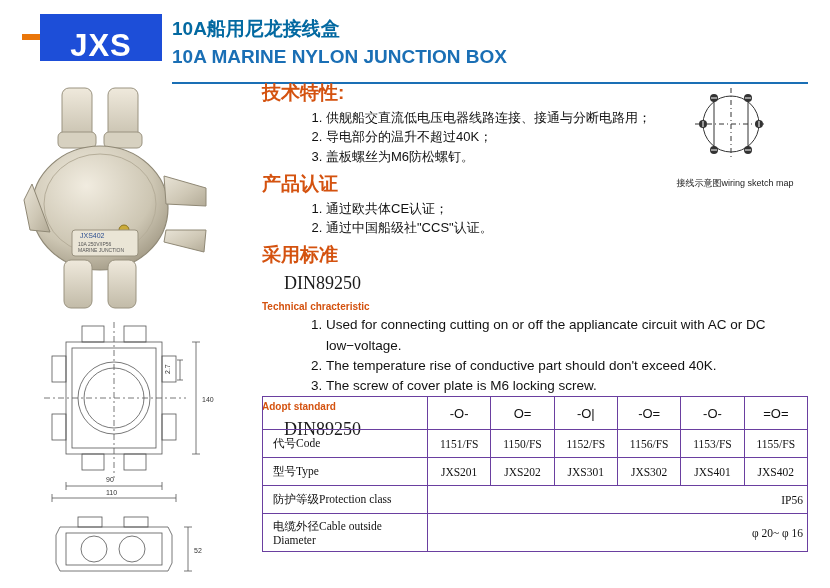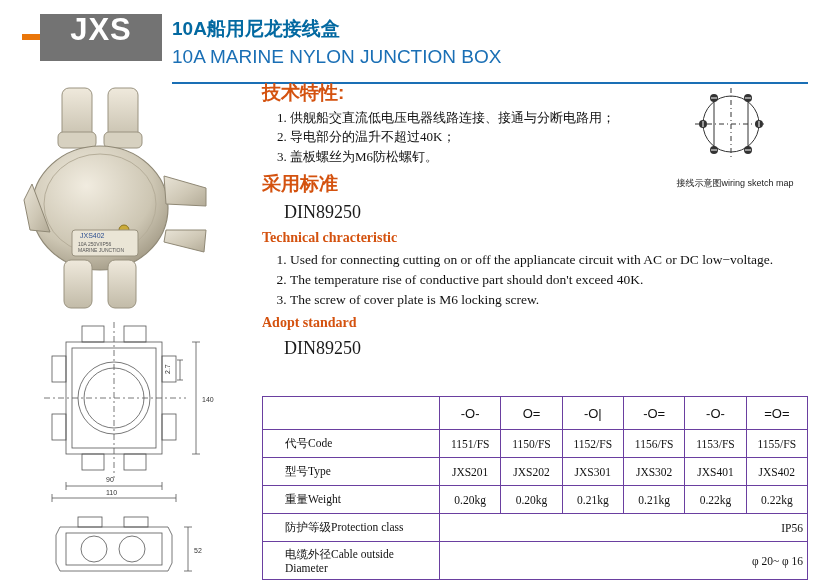--- a/index.html
+++ b/index.html
@@ -10,39 +10,39 @@
     color:#1a1a1a;
     position:relative;
     overflow:hidden;
   }
   .page{position:relative;width:830px;height:588px;}
 
   
   .header{position:absolute;left:0;top:14px;width:830px;height:58px;}
   .logo-block{
     position:absolute;left:40px;top:0;width:122px;height:47px;
-    background:#737373;
-    display:flex;align-items:flex-start;justify-content:center;
+    background:#1d4ed8;
+    display:flex;align-items:flex-end;justify-content:center;
   }
   .logo-text{
     color:#ffffff;font-family:"Liberation Sans",sans-serif;
     font-weight:bold;font-size:31px;letter-spacing:1px;line-height:1;
   }
   .logo-bar-left{
     position:absolute;left:22px;top:20px;width:20px;height:6px;background:#ea7609;
   }
   .title-cn{
     position:absolute;left:172px;top:2px;
     font-family:"Liberation Sans",sans-serif;
     font-weight:bold;font-size:19px;color:#0369a1;letter-spacing:0px;
   }
   .title-en{
     position:absolute;left:172px;top:32px;
     font-family:"Liberation Sans",sans-serif;
-    font-weight:normal;font-size:19px;color:#1a6fb5;letter-spacing:0px;
+    font-weight:bold;font-size:19px;color:#1a6fb5;letter-spacing:0px;
   }
   .header-rule{
     position:absolute;left:172px;top:68px;width:636px;height:2px;background:#1a6fb5;
   }
 
   
   .photo{
     position:absolute;left:20px;top:80px;width:225px;height:230px;
   }
   .photo svg{display:block;}
@@ -51,27 +51,28 @@
   .drawing1{position:absolute;left:20px;top:320px;width:225px;height:185px;}
   .drawing2{position:absolute;left:20px;top:505px;width:225px;height:80px;}
 
   
   .textcol{position:absolute;left:262px;top:80px;width:560px;}
   .sec-head{
     color:#d4520f;font-weight:bold;font-size:19px;
     font-family:"Liberation Sans",sans-serif;
     margin:0 0 2px 0;line-height:1.35;
   }
-  .sec-head.en{font-family:Liberation Serif, serif;font-size:14px;}
+  .sec-head.en{font-family:Liberation Sans, sans-serif;font-size:10px;}
   ol.list{
     margin:0 0 4px 0;padding-left:28px;list-style:decimal;
   }
   ol.list li{
     font-size:13.5px;line-height:1.5;color:#111;
-    font-family:Liberation Serif, serif;
+    font-family:Liberation Sans, sans-serif;
+    margin-left:36px;
   }
   ol.list.cn li{font-size:13px;line-height:1.52;}
   .plain{
     font-size:18px;line-height:1.45;margin:0 0 4px 22px;
   }
   .block{margin-bottom:3px;}
 
   
   .sketch{
     position:absolute;left:672px;top:84px;width:118px;height:110px;
@@ -92,21 +93,21 @@
   }
   td,th{
     border:1px solid #6a3fa0;
     font-size:11.5px;
     padding:5px 4px;
     text-align:center;
     color:#111;
     height:17px;
   }
   td.rowlabel{
-    text-align:left;padding-left:22px;width:150px;font-size:11.5px;
+    text-align:left;padding-left:10px;width:150px;font-size:11.5px;
   }
   td.sym{font-size:13px;letter-spacing:0px;font-family:"Liberation Sans",sans-serif;}
   td.wide{text-align:right;padding-left:22px;}
   .hdr-sym-row td{height:22px;}
 </style>
 </head>
 <body>
 
 <div class="page">
 
@@ -254,20 +255,25 @@
     <div class="block">
       <div class="sec-head">技术特性:</div>
       <ol class="list cn">
         <li>供舰船交直流低电压电器线路连接、接通与分断电路用；</li>
         <li>导电部分的温升不超过40K；</li>
         <li>盖板螺丝为M6防松螺钉。</li>
       </ol>
     </div>
 
     <div class="block">
+      <div class="sec-head">产品认证</div>
+      <ol class="list cn">
+        <li>通过欧共体CE认证；</li>
+        <li>通过中国船级社"CCS"认证。</li>
+      </ol>
     </div>
 
     <div class="block">
       <div class="sec-head">采用标准</div>
       <div class="plain">DIN89250</div>
     </div>
 
     <div class="block">
       <div class="sec-head en">Technical chracteristic</div>
       <ol class="list">
@@ -309,29 +315,20 @@
       <tr>
         <td class="rowlabel">型号Type</td>
         <td>JXS201</td>
         <td>JXS202</td>
         <td>JXS301</td>
         <td>JXS302</td>
         <td>JXS401</td>
         <td>JXS402</td>
       </tr>
       <tr>
-        <td class="rowlabel">重量Weight</td>
-        <td>0.20kg</td>
-        <td>0.20kg</td>
-        <td>0.21kg</td>
-        <td>0.21kg</td>
-        <td>0.22kg</td>
-        <td>0.22kg</td>
-      </tr>
-      <tr>
         <td class="rowlabel">防护等级Protection class</td>
         <td class="wide" colspan="6">IP56</td>
       </tr>
       <tr>
         <td class="rowlabel">电缆外径Cable outside Diameter</td>
         <td class="wide" colspan="6">φ 20~ φ 16</td>
       </tr>
     </tbody>
       </table>
   </div>

